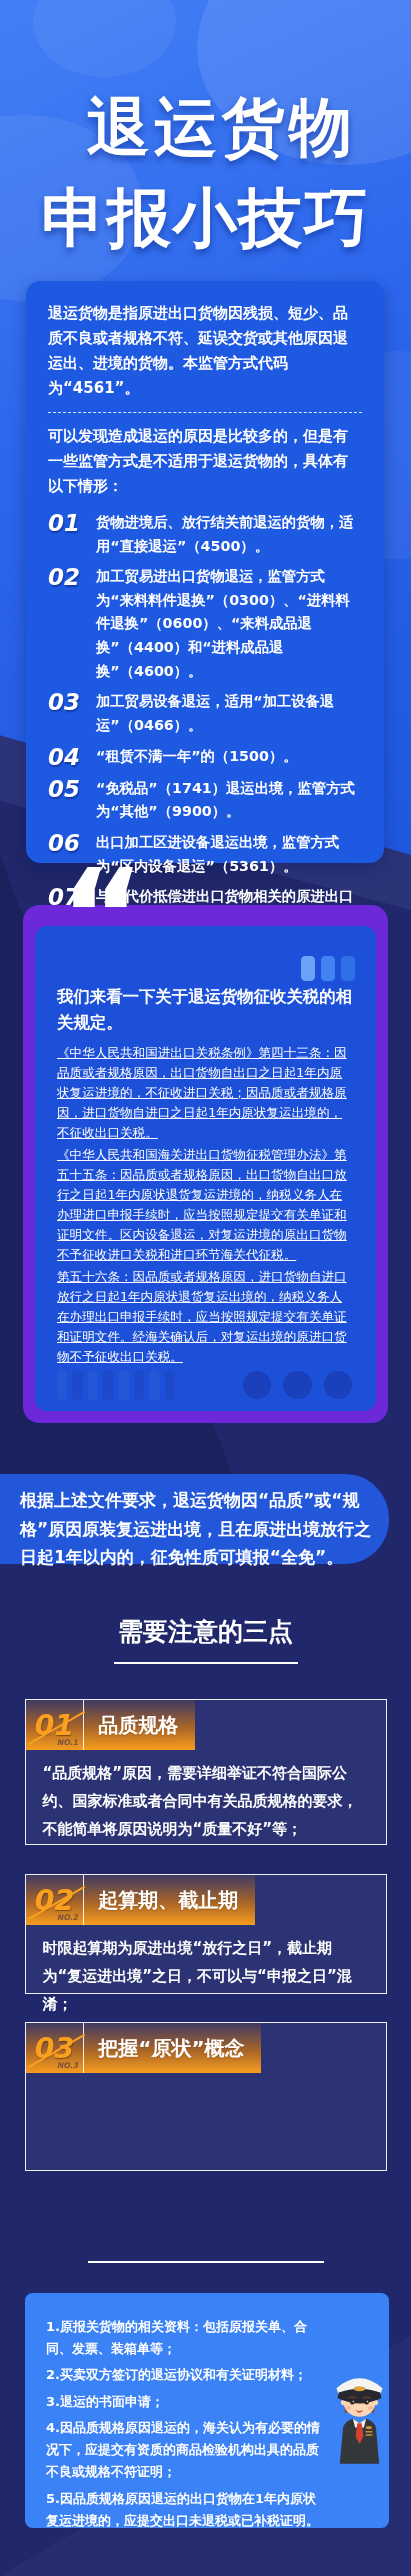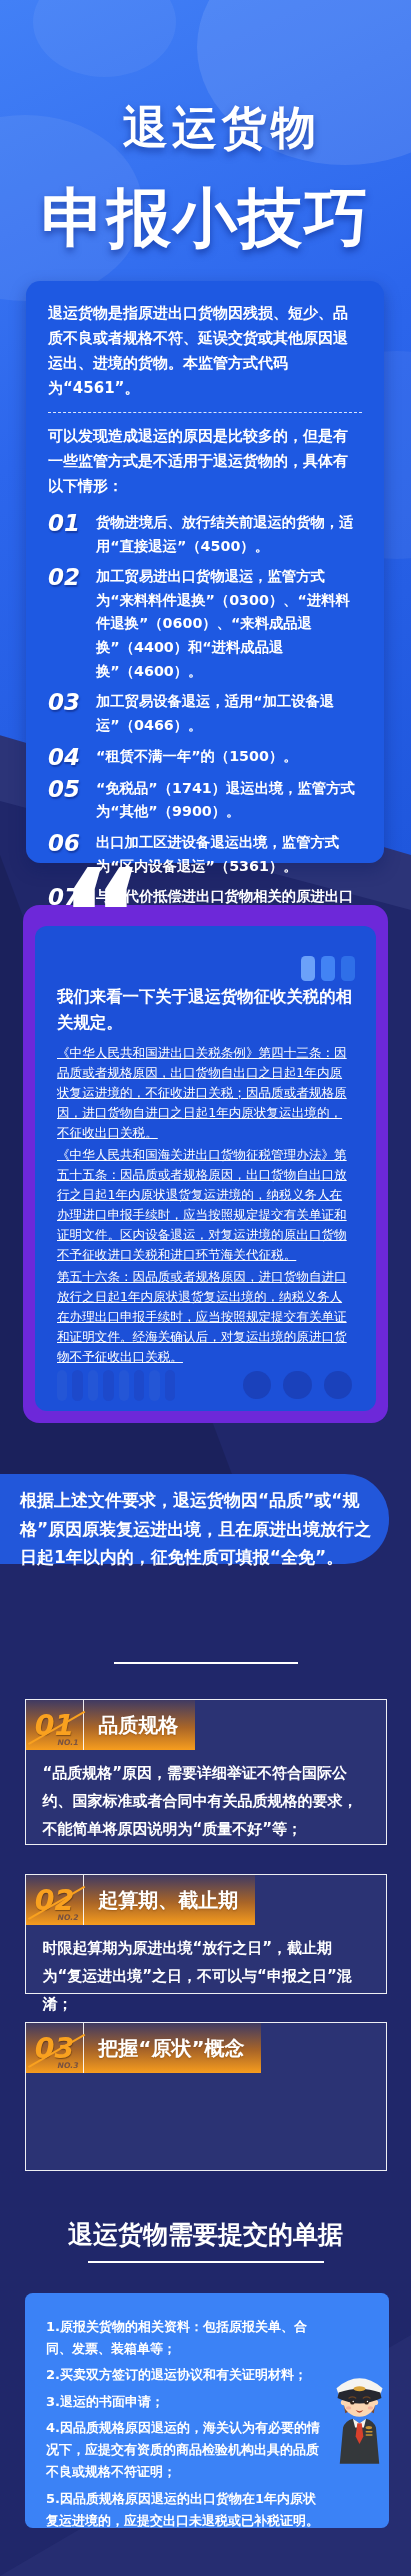--- a/index.html
+++ b/index.html
@@ -20,21 +20,21 @@
     clip-path:polygon(0 0,100% 0,100% 100%,0 86%);}
   .blob{position:absolute;border-radius:50%;background:rgba(255,255,255,.10);}
   .b1{top:-71px;right:-82px;width:296px;height:236px;}
   .b2{top:115px;left:-93px;width:236px;height:186px;background:rgba(255,255,255,.07);}
   .b3{top:351px;right:-104px;width:236px;height:208px;background:rgba(255,255,255,.05);}
   .b4{top:-33px;left:33px;width:143px;height:110px;background:rgba(255,255,255,.06);}
 
   
   .title{position:absolute;top:82px;left:0;width:411px;text-align:center;font-weight:900;
     text-shadow:0 4.4px 7.7px rgba(8,35,130,.55);}
-  .title .l1{font-size:45px;line-height:92px;letter-spacing:4.4px;padding-left:32px;}
+  .title .l1{font-size:63px;line-height:92px;letter-spacing:4.4px;padding-left:32px;}
   .title .l2{font-size:64px;line-height:88px;letter-spacing:1.6px;}
 
   
   .intro-card{position:absolute;top:281px;left:26px;width:358px;height:582px;box-sizing:border-box;
     background:#1e59e2;border-radius:14.3px;padding:20px 22px 16.4px;
     box-shadow:0 6.6px 16.4px rgba(8,25,95,.35);}
   .intro-card p{margin:0;font-size:15px;font-weight:700;line-height:25px;}
   .divider{border-top:1.1px dashed rgba(255,255,255,.85);margin:11px 0;}
   .intro-list{margin-top:12px;}
   .intro-item{display:flex;margin-bottom:7.1px;}
@@ -182,20 +182,21 @@
         <div class="dot"></div>
         <div class="dot"></div>
       </div>
     </div>
   </div>
 
   <div class="summary-panel">
     <p>根据上述文件要求，退运货物因“品质”或“规格”原因原装复运进出境，且在原进出境放行之日起1年以内的，征免性质可填报“全免”。</p>
   </div>
 
+  <div class="sec-heading" id="notes-heading">需要注意的三点</div>
   <div class="underline" id="notes-underline"></div>
 
   <div class="note-card" id="note1">
     <div class="note-header">
       <div class="note-num-wrap">
         <span class="note-num">01</span>
         <div class="num-slash"></div>
         <span class="note-no">NO.1</span>
       </div>
       <span class="note-label">品质规格</span>
@@ -219,21 +220,20 @@
     <div class="note-header">
       <div class="note-num-wrap">
         <span class="note-num">03</span>
         <div class="num-slash"></div>
         <span class="note-no">NO.3</span>
       </div>
       <span class="note-label">把握“原状”概念</span>
     </div>
   </div>
 
-  <div class="sec-heading" id="docs-heading">退运货物需要提交的单据</div>
   <div class="underline" id="docs-underline"></div>
 
   <div class="docs-card">
     <p class="doc-item">1.原报关货物的相关资料：包括原报关单、合同、发票、装箱单等；</p>
     <p class="doc-item">2.买卖双方签订的退运协议和有关证明材料；</p>
     <p class="doc-item">3.退运的书面申请；</p>
     <p class="doc-item">4.因品质规格原因退运的，海关认为有必要的情况下，应提交有资质的商品检验机构出具的品质不良或规格不符证明；</p>
     <p class="doc-item">5.因品质规格原因退运的出口货物在1年内原状复运进境的，应提交出口未退税或已补税证明。</p>
   </div>
 

